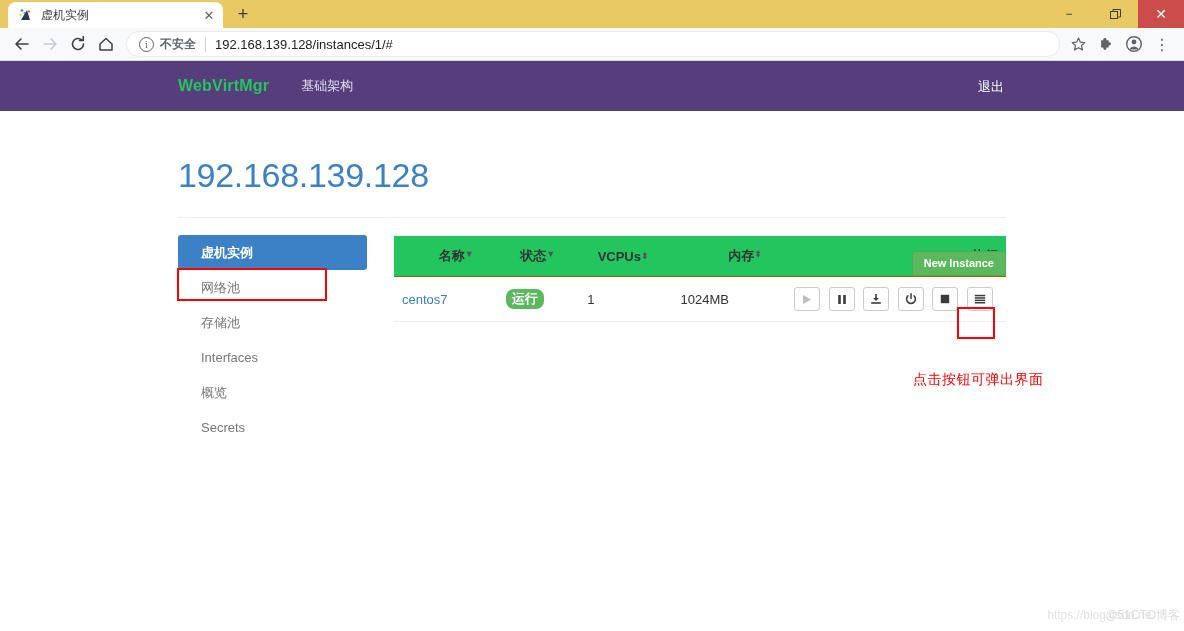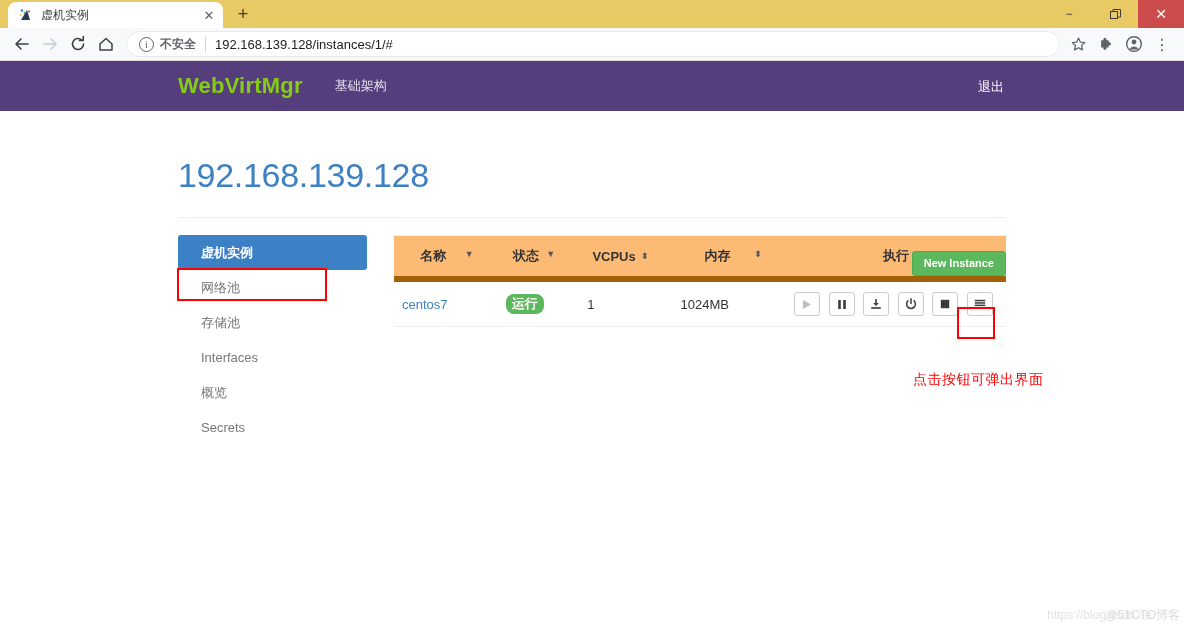--- a/index.html
+++ b/index.html
@@ -79,21 +79,21 @@
 
   
   .page { position: relative; height: 570px; background: #fff; }
 
   .navbar {
     height: 50px; background: #563d7c;
     display: flex; align-items: center;
     padding-left: 178px; padding-right: 180px;
   }
   .brand {
-    font-size: 22px; color: #84cc16; font-weight: bold; letter-spacing: .2px;
+    font-size: 16px; color: #22c55e; font-weight: bold; letter-spacing: .2px;
   }
   .nav-link {
     font-size: 13px; color: #e3dfec; margin-left: 32px;
   }
   .nav-right { margin-left: auto; }
   .nav-right .nav-link { margin-left: 0; font-size: 13px; color: #ffffff; margin-top: 24px; }
 
   .container {
     position: relative; padding-left: 178px; padding-right: 178px;
   }
@@ -116,23 +116,23 @@
     padding-left: 23px; font-size: 13px; color: #777777;
   }
   .side-item.active {
     background: #3c80c6; color: #ffffff; font-weight: bold;
     width: 189px; border-radius: 3px;
   }
 
   .content { flex: 1; padding-left: 8px; }
   table { width: 100%; border-collapse: collapse; }
   thead th {
-    background: #fdba74; text-align: center;
+    background: #22c55e; text-align: right;
     font-size: 13px; color: #333333; font-weight: bold;
-    padding: 11px 8px; border-bottom: 6px solid #a16207;
+    padding: 11px 8px; border-bottom: 1px solid #a16207;
     border-top: 1px solid #f1f1f1;
     white-space: nowrap;
   }
   thead th .sort {
     float: right; margin-right: 16px; color: #555; font-size: 9px;
     line-height: 14px;
   }
   tbody td {
     padding: 10px 8px; font-size: 13px; color: #333333;
     border-bottom: 1px solid #eeeeee; vertical-align: middle;

